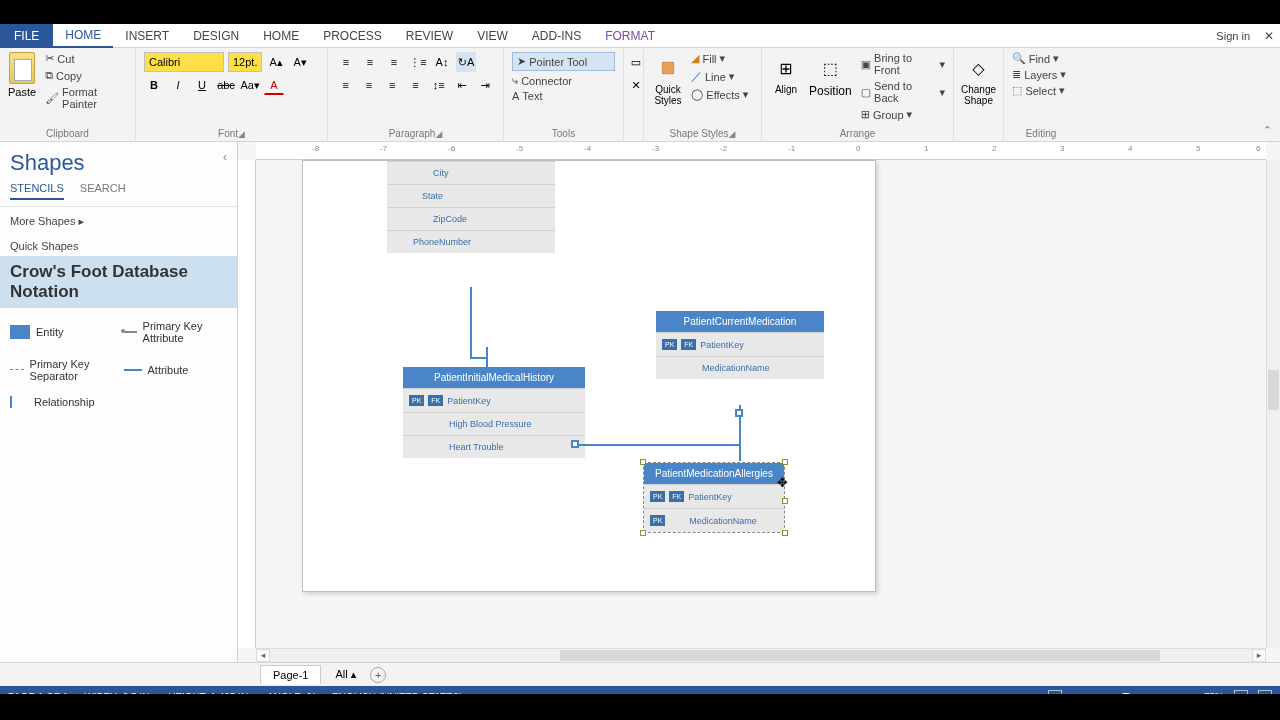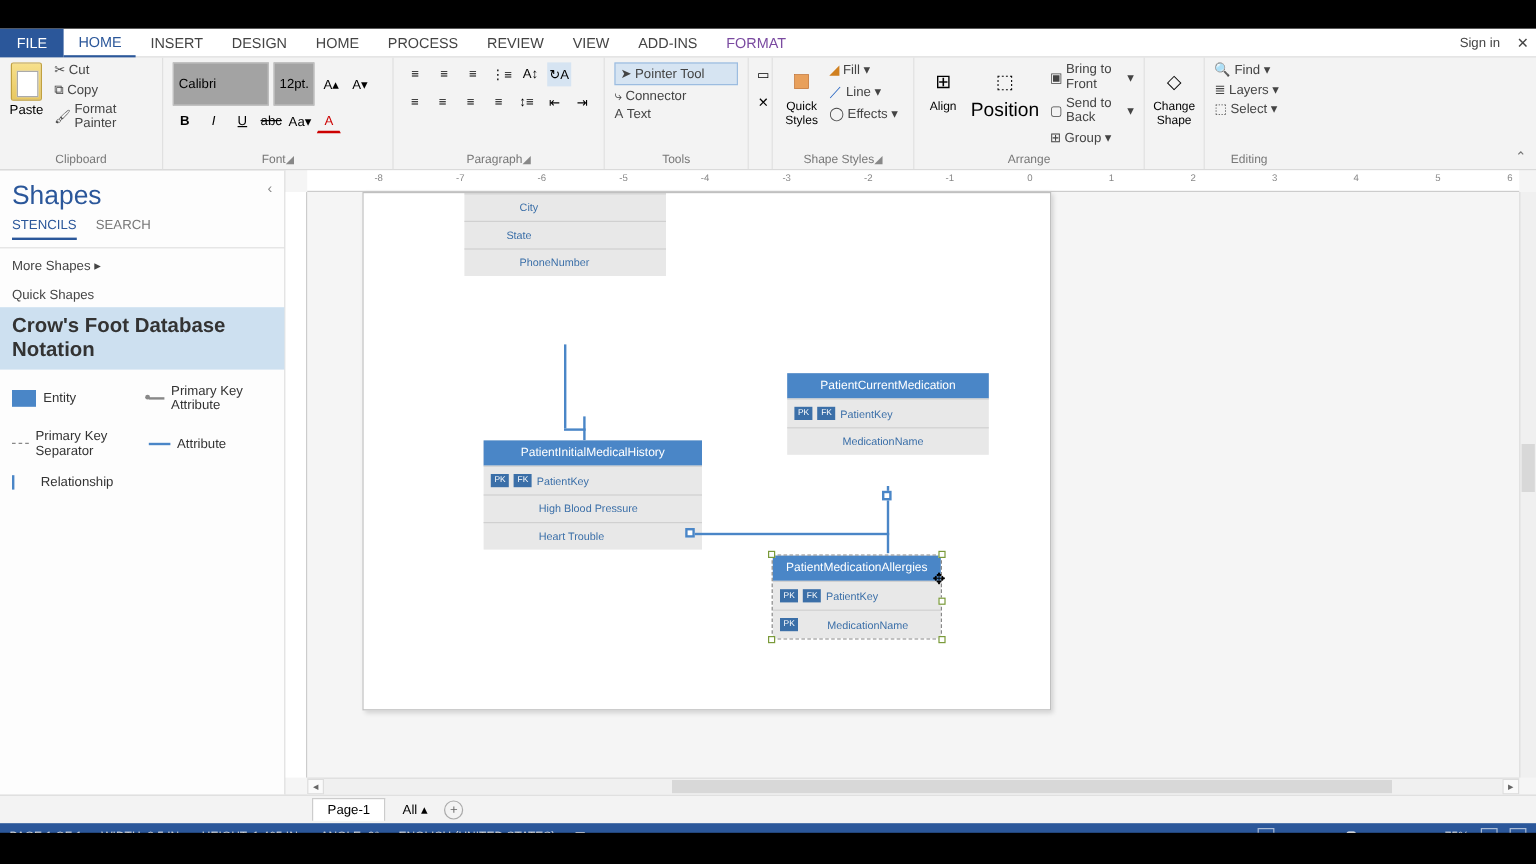--- a/index.html
+++ b/index.html
@@ -17,21 +17,21 @@
 .closebtn { position: absolute; right: 6px; font-size: 12px; color: #444; }
 
 
 .ribbon { height: 94px; background: #f3f3f3; border-bottom: 1px solid #d4d4d4; display: flex; position: relative; }
 .ribgroup { border-right: 1px solid #e0e0e0; padding: 4px 8px 2px 8px; display: flex; flex-direction: column; justify-content: space-between; }
 .ribgroup-title { font-size: 10px; color: #777; text-align: center; padding-top: 2px; }
 .ribbody { flex: 1; display: flex; flex-direction: column; gap: 3px; }
 .ribrow { display: flex; align-items: center; gap: 4px; }
 .ribitem { font-size: 11px; color: #444; display: flex; align-items: center; gap: 3px; cursor: pointer; }
 .ribbtn { width: 20px; height: 20px; border: 1px solid transparent; display: inline-flex; align-items: center; justify-content: center; font-size: 11px; cursor: pointer; }
-.fontbox { border: 1px solid #c0c0c0; background: #a3a3a3; font-size: 11px; padding: 1px 4px; height: 36px; }
+.fontbox { border: 1px solid #c0c0c0; background: #fde047; font-size: 11px; padding: 1px 4px; height: 20px; }
 .fontname { width: 80px; }
 .fontsize { width: 34px; }
 .bigicon { width: 32px; height: 32px; display: flex; align-items: center; justify-content: center; }
 .paste-icon { width: 26px; height: 32px; background: linear-gradient(#f7e08c,#e8c860); border: 1px solid #c0a040; border-radius: 2px; position: relative; }
 .paste-icon::after { content: ""; position: absolute; top: 6px; left: 4px; width: 16px; height: 20px; background: #fff; border: 1px solid #aaa; }
 .collapse { position: absolute; right: 8px; bottom: 4px; font-size: 11px; color: #777; cursor: pointer; }
 .dlglaunch { font-size: 9px; color: #888; margin-left: auto; }
 
 
 .workarea { display: flex; height: 520px; background: #fff; }
@@ -224,21 +224,21 @@
     </div>
 
     <div class="ribgroup" style="width:192px;">
       <div class="ribbody" style="flex-direction:row;">
         <div style="display:flex;flex-direction:column;align-items:center;">
             <div class="bigicon">⊞</div>
             <span style="font-size:10px;">Align</span>
           </div>
         <div style="display:flex;flex-direction:column;align-items:center;margin-left:4px;">
             <div class="bigicon">⬚</div>
-            <span style="font-size:16px;">Position</span>
+            <span style="font-size:12px;">Position</span>
           </div>
         <div style="display:flex;flex-direction:column;gap:4px;margin-left:6px;">
           <div class="ribitem"><span>▣</span><span>Bring to Front</span> ▾</div>
           <div class="ribitem"><span>▢</span><span>Send to Back</span> ▾</div>
           <div class="ribitem"><span>⊞</span><span>Group</span>▾</div>
         </div>
       </div>
       <div class="ribgroup-title">Arrange</div>
     </div>
 
@@ -325,21 +325,24 @@
       <div class="page">
 
         <div class="entity" style="left:84px; top:0; width:168px;">
           <div class="row">
               <span style="margin-left:40px;">City</span>
             </div>
           <div class="row">
               <span style="margin-left:29px;">State</span>
             </div>
           <div class="row">
-              <span style="margin-left:40px;">PhoneNumber</span>
+              <span style="margin-left:40px;">ZipCode</span>
+            </div>
+          <div class="row">
+              <span style="margin-left:20px;">PhoneNumber</span>
             </div>
         </div>
 
         <div class="conn" style="left:167px; top:126px; width:2px; height:70px;"></div>
         <div class="conn" style="left:167px; top:196px; width:18px; height:2px;"></div>
         <div class="conn" style="left:183px; top:186px; width:2px; height:20px;"></div>
 
         <div class="entity" style="left:100px; top:206px; width:182px;">
           <div class="hdr">PatientInitialMedicalHistory</div>
           <div class="row">

